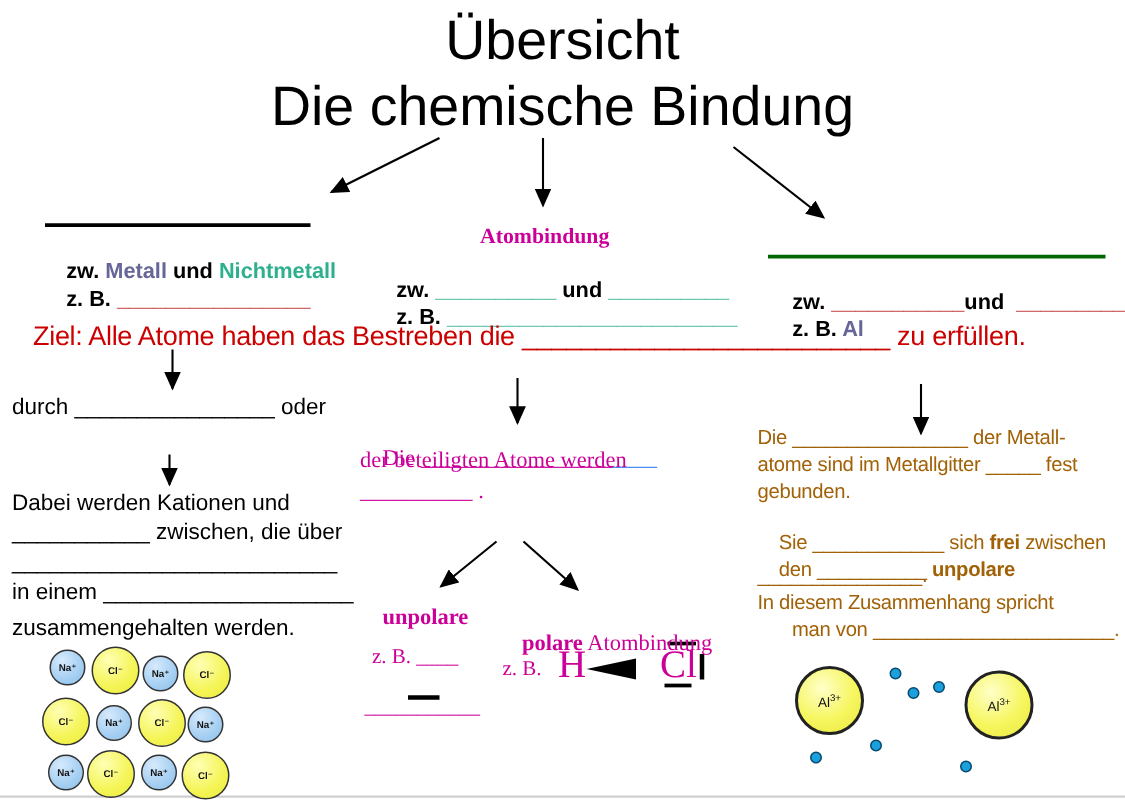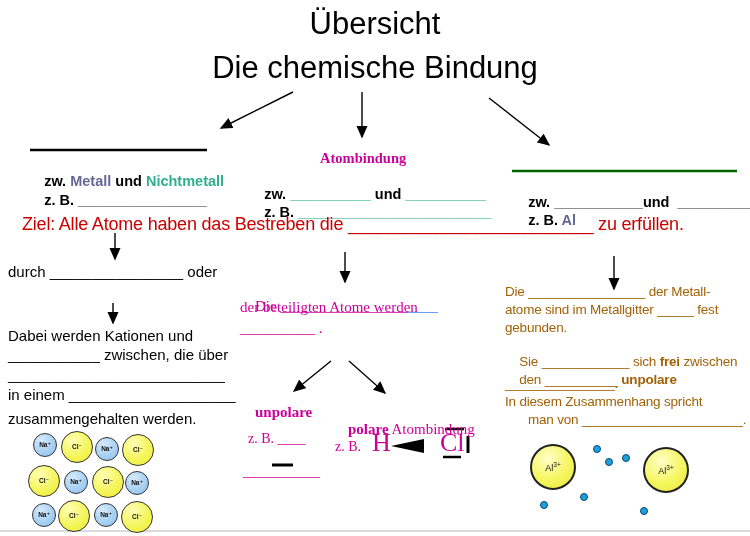--- a/index.html
+++ b/index.html
@@ -1,26 +1,26 @@
 <!DOCTYPE html>
 <html><head>
 <meta charset="utf-8">
 <style>
   html,body{margin:0;padding:0;background:#fff;}
   .canvas{position:relative;width:750px;height:536px;background:#ffffff;overflow:hidden;
           font-family:"Liberation Sans","DejaVu Sans",sans-serif;color:#000;}
   svg.overlay{position:absolute;left:0;top:0;pointer-events:none;}
   .line{position:absolute;white-space:pre;font-size:15px;line-height:1.15;}
-  .title{left:0;width:750px;text-align:center;font-size:31px;letter-spacing:0;}
+  .title{left:0;width:750px;text-align:center;font-size:37px;letter-spacing:0;}
   .b{font-weight:bold;}
   .f14{font-size:14.5px;}
   .small{font-size:14px;}
   .big{font-size:26px;}
   .purple{color:#666699;}
-  .purple-u{color:#404040;}
+  .purple-u{color:#b91c1c;}
   .teal{color:#2eb08e;}
   .magenta{color:#cc0099;font-family:Liberation Serif, serif;}
   .pinklight{color:#3b82f6;}
   .red{color:#cc0000;}
   .green{color:#a16207;}
   .metal-line{font-size:13.5px;letter-spacing:-0.2px;}
   .goal{font-size:18px;letter-spacing:-0.2px;}
 
   .fig{position:absolute;}
   .ion{position:absolute;border-radius:50%;border:1.5px solid #333;

